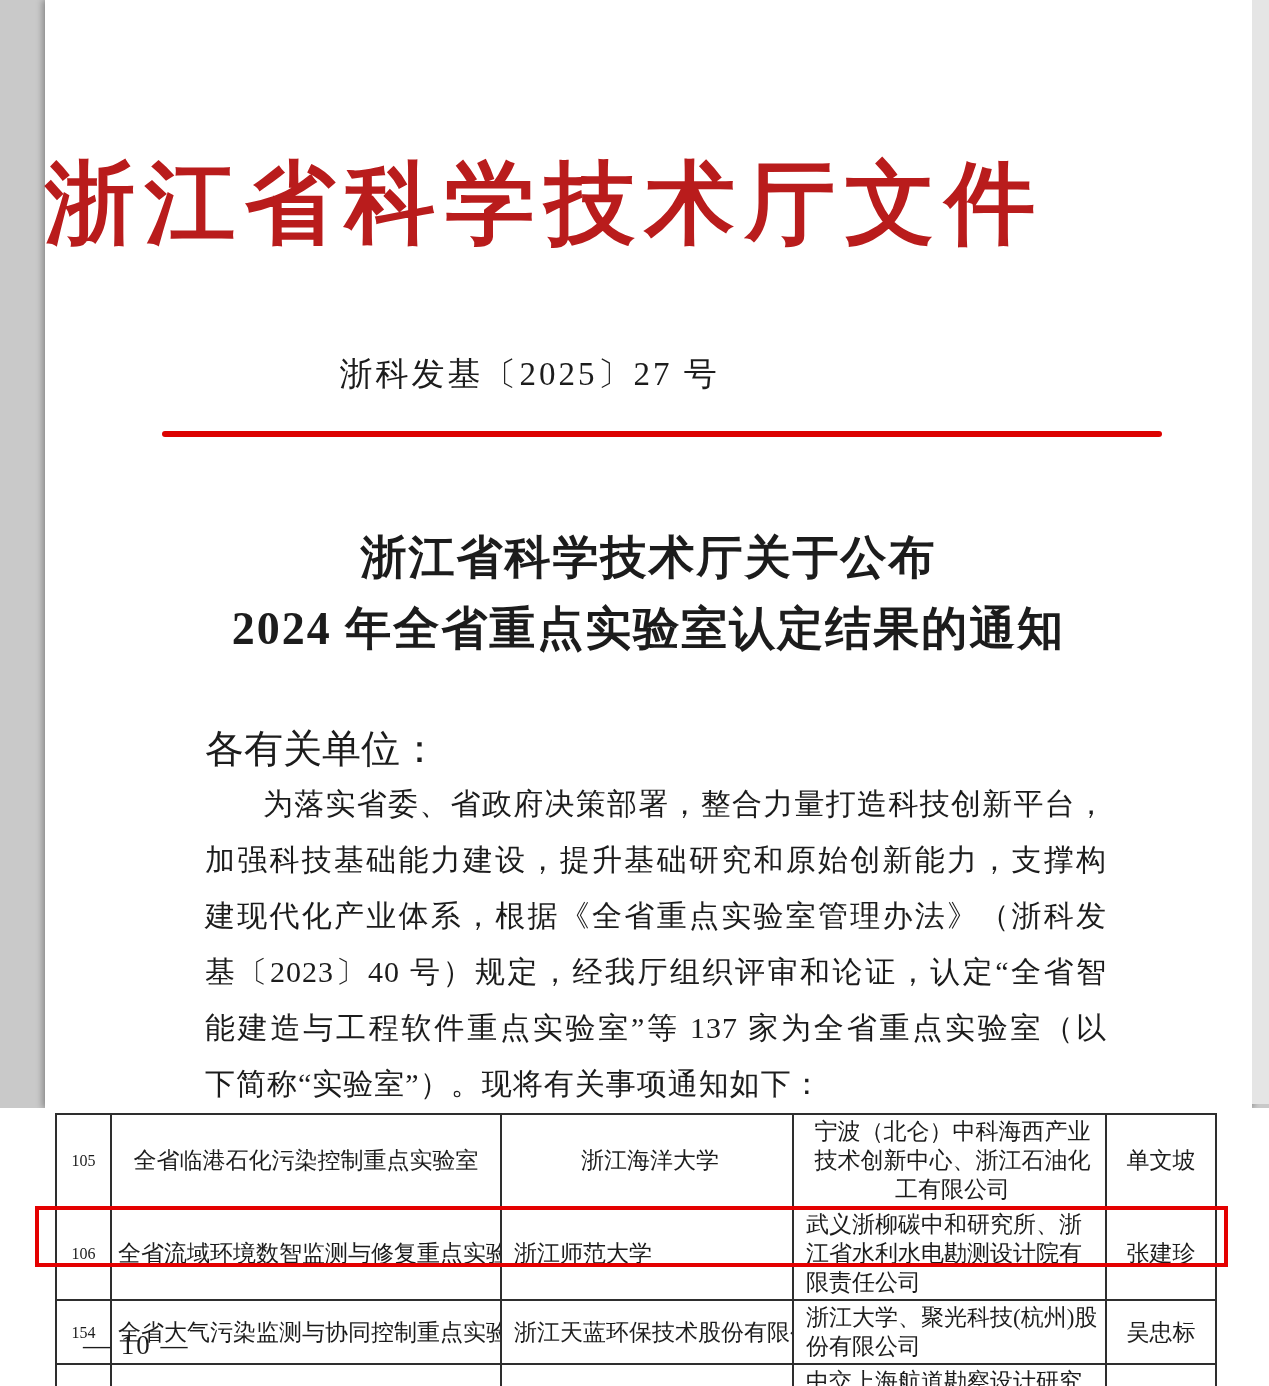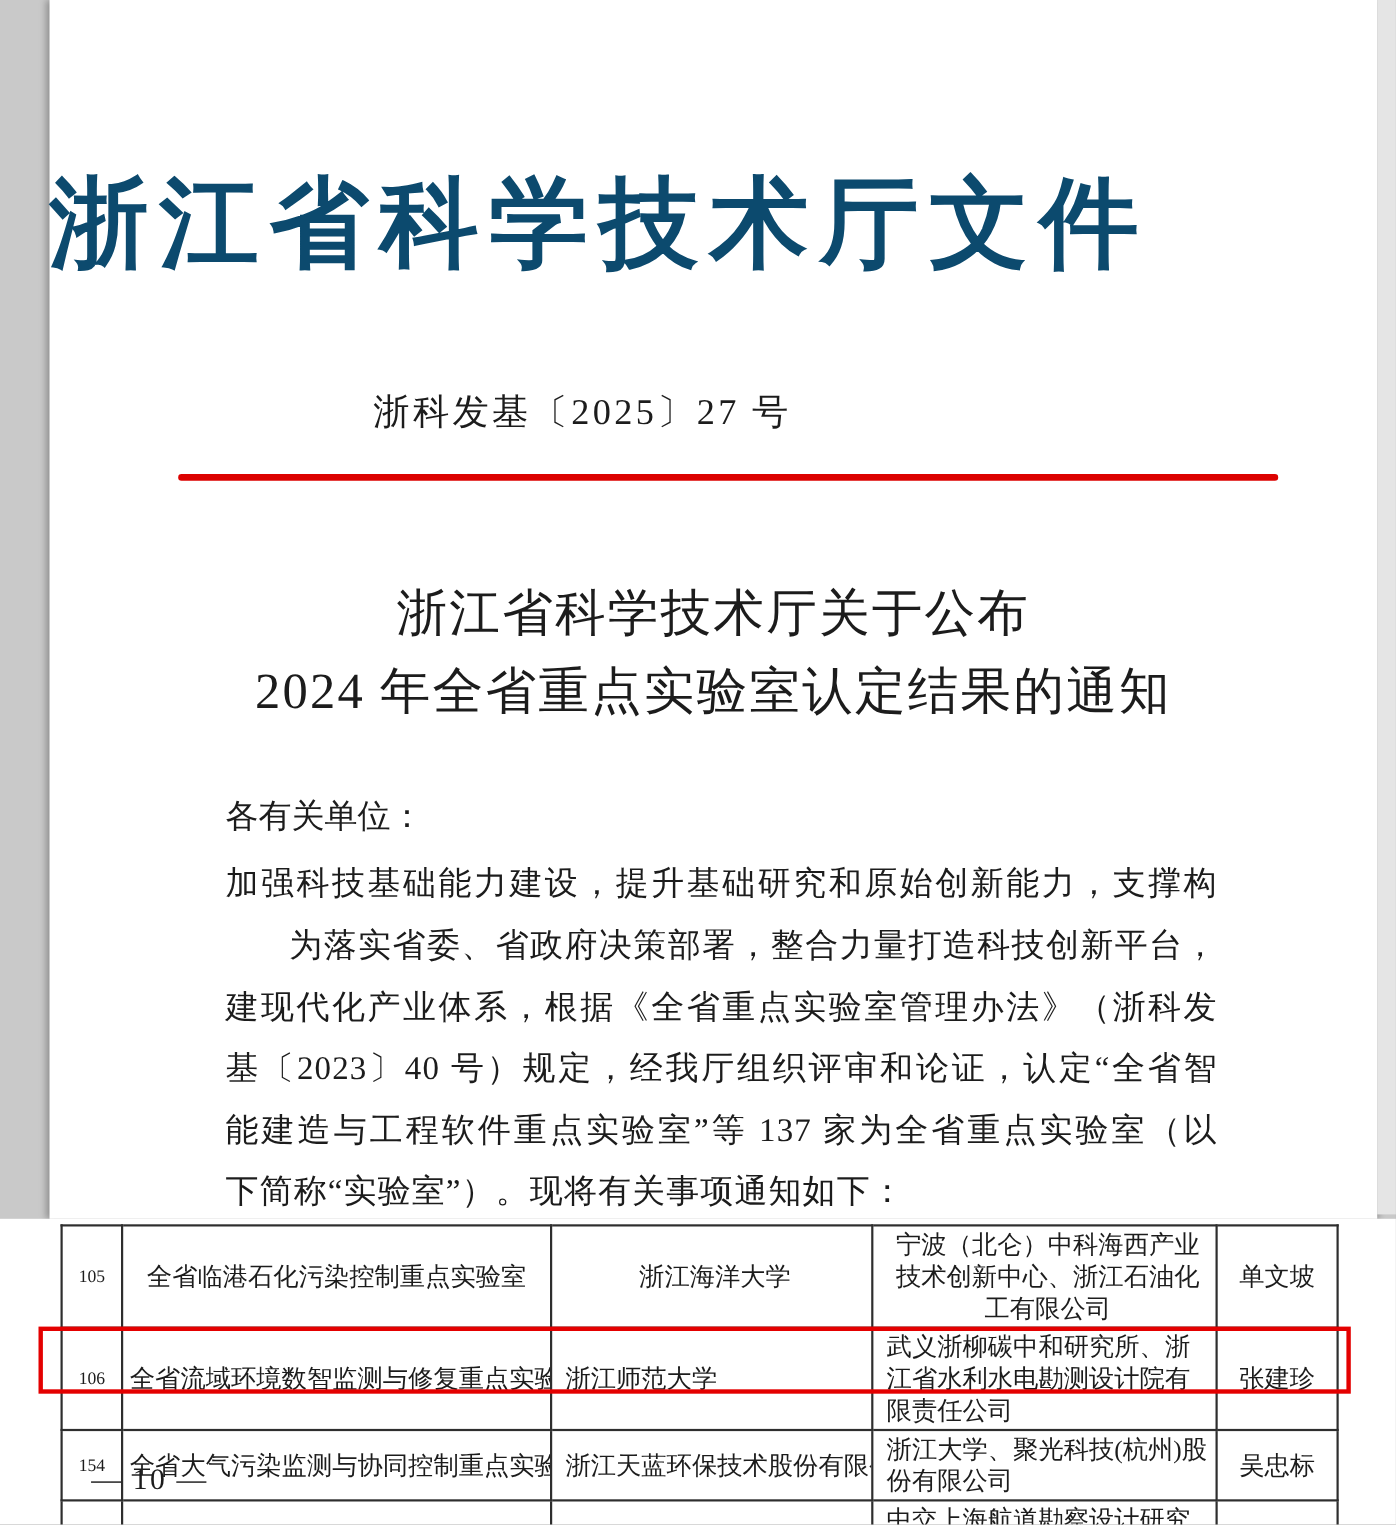--- a/index.html
+++ b/index.html
@@ -31,21 +31,21 @@
     background: #e5e5e5;
   }
   .letterhead {
     position: absolute;
     left: 45px; top: 143px;
     width: 963px;
     text-align: center;
     font-size: 90px;
     font-weight: bold;
     letter-spacing: 10px;
-    color: #0c4a6e;
+    color: #b91c1c;
     white-space: nowrap;
   }
   .doc-number {
     position: absolute;
     left: 45px; top: 352px;
     width: 969px;
     text-align: center;
     font-size: 33px;
     letter-spacing: 3px;
   }
@@ -55,30 +55,30 @@
     width: 1000px; height: 6px;
     background: #dc0200;
     border-radius: 3px;
   }
   .notice-title {
     position: absolute;
     left: 45px;
     width: 1207px;
     text-align: center;
     font-size: 46px;
-    font-weight: normal;
+    font-weight: bold;
     letter-spacing: 2px;
     white-space: nowrap;
   }
   .notice-title.l1 { top: 527px; }
   .notice-title.l2 { top: 598px; }
   .salutation {
     position: absolute;
     left: 205px; top: 722px;
-    font-size: 30px;
+    font-size: 39px;
   }
   .body-text {
     position: absolute;
     left: 205px; top: 776px;
     width: 902px;
   }
   .body-line {
     font-size: 30px;
     line-height: 56px;
     letter-spacing: 1px;
@@ -145,22 +145,22 @@
   <div class="doc-number">浙科发基〔2025〕27 号</div>
 
   <div class="red-divider"></div>
 
   <div class="notice-title l1">浙江省科学技术厅关于公布</div>
   <div class="notice-title l2">2024 年全省重点实验室认定结果的通知</div>
 
   <div class="salutation">各有关单位：</div>
 
   <div class="body-text">
+    <div class="body-line first">为落实省委、省政府决策部署，整合力量打造科技创新平台，</div>
     <div class="body-line">加强科技基础能力建设，提升基础研究和原始创新能力，支撑构</div>
-    <div class="body-line first">为落实省委、省政府决策部署，整合力量打造科技创新平台，</div>
     <div class="body-line">建现代化产业体系，根据《全省重点实验室管理办法》（浙科发</div>
     <div class="body-line">基〔2023〕40 号）规定，经我厅组织评审和论证，认定“全省智</div>
     <div class="body-line">能建造与工程软件重点实验室”等 137 家为全省重点实验室（以</div>
     <div class="body-line last">下简称“实验室”）。现将有关事项通知如下：</div>
   </div>
 
   <div class="bottom-section"></div>
 
   <table class="result-table">
     <colgroup>

